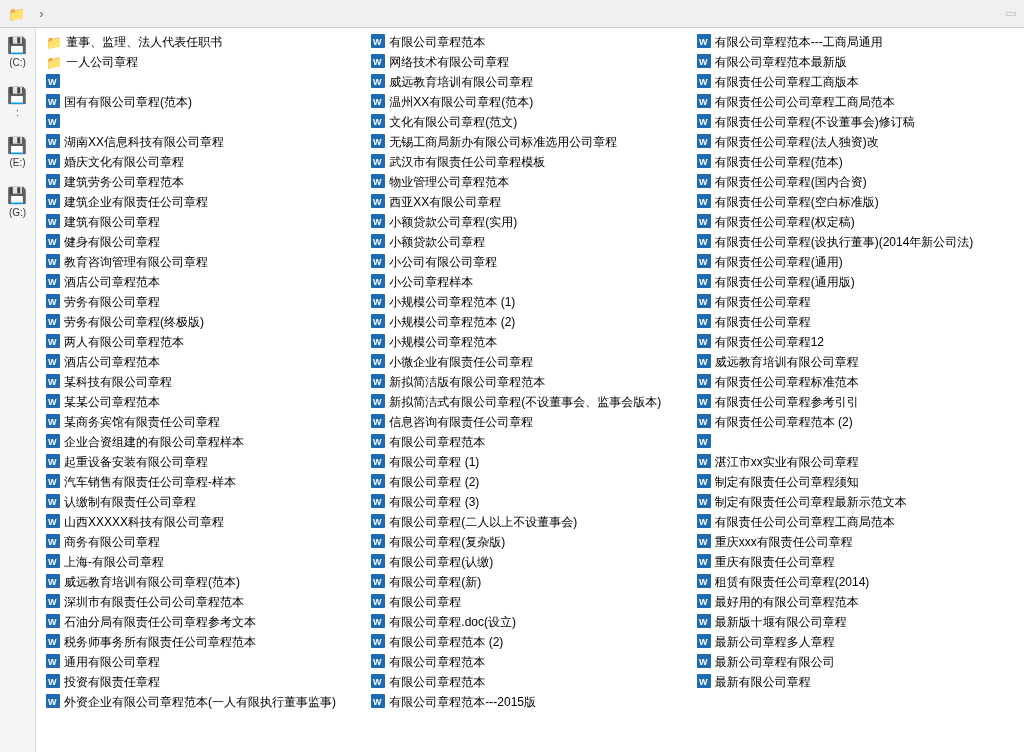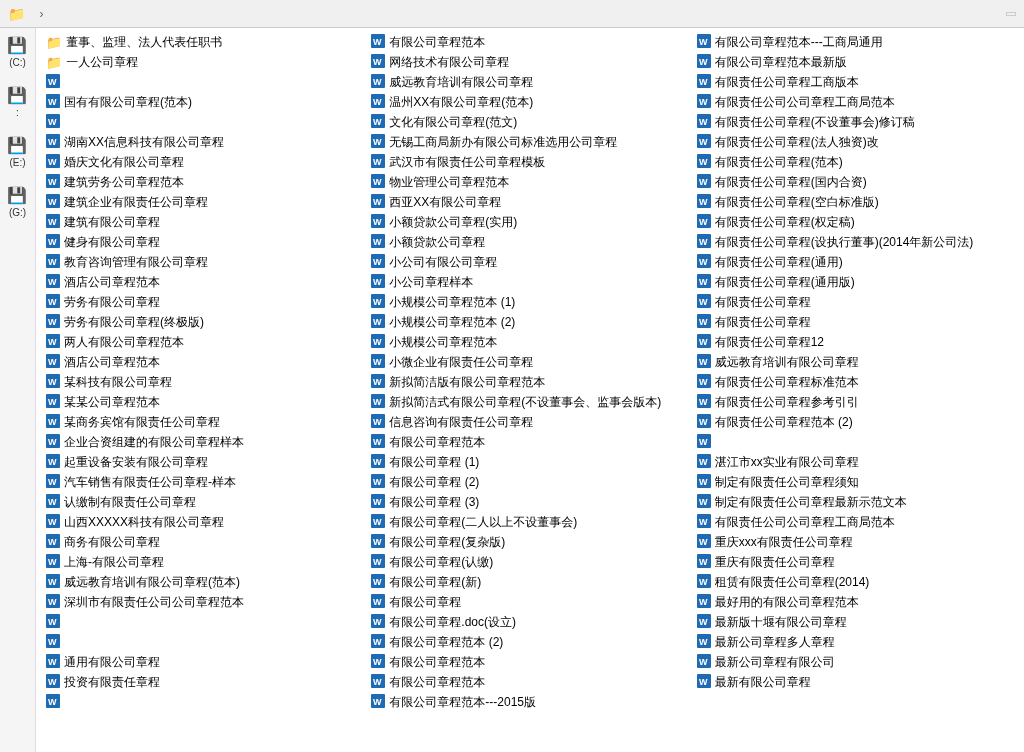--- a/index.html
+++ b/index.html
@@ -740,40 +740,42 @@
             <rect width="14" height="14" rx="1" fill="#1e6ab3"></rect>
             <text x="2" y="11" font-size="9" fill="white" font-family="Arial" font-weight="bold">W</text>
           </svg></span>
         <span class="file-label">最好用的有限公司章程范本</span>
       </div>
       <div class="file-item">
         <span class="file-icon word"><svg width="14" height="14" viewBox="0 0 14 14">
             <rect width="14" height="14" rx="1" fill="#1e6ab3"></rect>
             <text x="2" y="11" font-size="9" fill="white" font-family="Arial" font-weight="bold">W</text>
           </svg></span>
+        <span class="file-label">石油分局有限责任公司章程参考文本</span>
       </div>
       <div class="file-item">
         <span class="file-icon word"><svg width="14" height="14" viewBox="0 0 14 14">
             <rect width="14" height="14" rx="1" fill="#1e6ab3"></rect>
             <text x="2" y="11" font-size="9" fill="white" font-family="Arial" font-weight="bold">W</text>
           </svg></span>
         <span class="file-label">有限公司章程.doc(设立)</span>
       </div>
       <div class="file-item">
         <span class="file-icon word"><svg width="14" height="14" viewBox="0 0 14 14">
             <rect width="14" height="14" rx="1" fill="#1e6ab3"></rect>
             <text x="2" y="11" font-size="9" fill="white" font-family="Arial" font-weight="bold">W</text>
           </svg></span>
         <span class="file-label">最新版十堰有限公司章程</span>
       </div>
       <div class="file-item">
         <span class="file-icon word"><svg width="14" height="14" viewBox="0 0 14 14">
             <rect width="14" height="14" rx="1" fill="#1e6ab3"></rect>
             <text x="2" y="11" font-size="9" fill="white" font-family="Arial" font-weight="bold">W</text>
           </svg></span>
+        <span class="file-label">税务师事务所有限责任公司章程范本</span>
       </div>
       <div class="file-item">
         <span class="file-icon word"><svg width="14" height="14" viewBox="0 0 14 14">
             <rect width="14" height="14" rx="1" fill="#1e6ab3"></rect>
             <text x="2" y="11" font-size="9" fill="white" font-family="Arial" font-weight="bold">W</text>
           </svg></span>
         <span class="file-label">有限公司章程范本 (2)</span>
       </div>
       <div class="file-item">
         <span class="file-icon word"><svg width="14" height="14" viewBox="0 0 14 14">
@@ -822,20 +824,21 @@
             <rect width="14" height="14" rx="1" fill="#1e6ab3"></rect>
             <text x="2" y="11" font-size="9" fill="white" font-family="Arial" font-weight="bold">W</text>
           </svg></span>
         <span class="file-label">最新有限公司章程</span>
       </div>
       <div class="file-item">
         <span class="file-icon word"><svg width="14" height="14" viewBox="0 0 14 14">
             <rect width="14" height="14" rx="1" fill="#1e6ab3"></rect>
             <text x="2" y="11" font-size="9" fill="white" font-family="Arial" font-weight="bold">W</text>
           </svg></span>
+        <span class="file-label">外资企业有限公司章程范本(一人有限执行董事监事)</span>
       </div>
       <div class="file-item">
         <span class="file-icon word"><svg width="14" height="14" viewBox="0 0 14 14">
             <rect width="14" height="14" rx="1" fill="#1e6ab3"></rect>
             <text x="2" y="11" font-size="9" fill="white" font-family="Arial" font-weight="bold">W</text>
           </svg></span>
         <span class="file-label">有限公司章程范本---2015版</span>
       </div>
       <div></div>
     </div>

